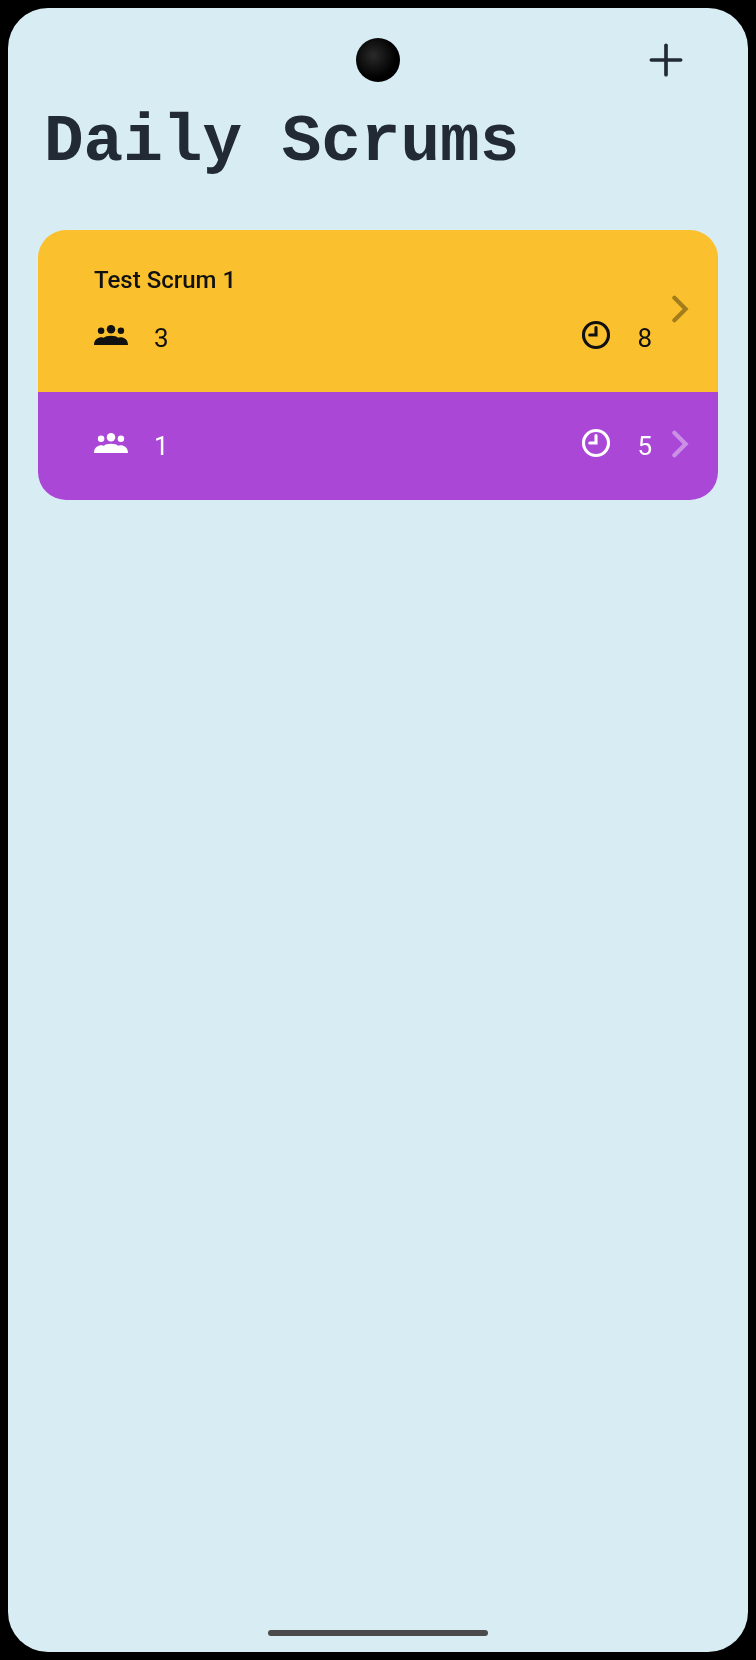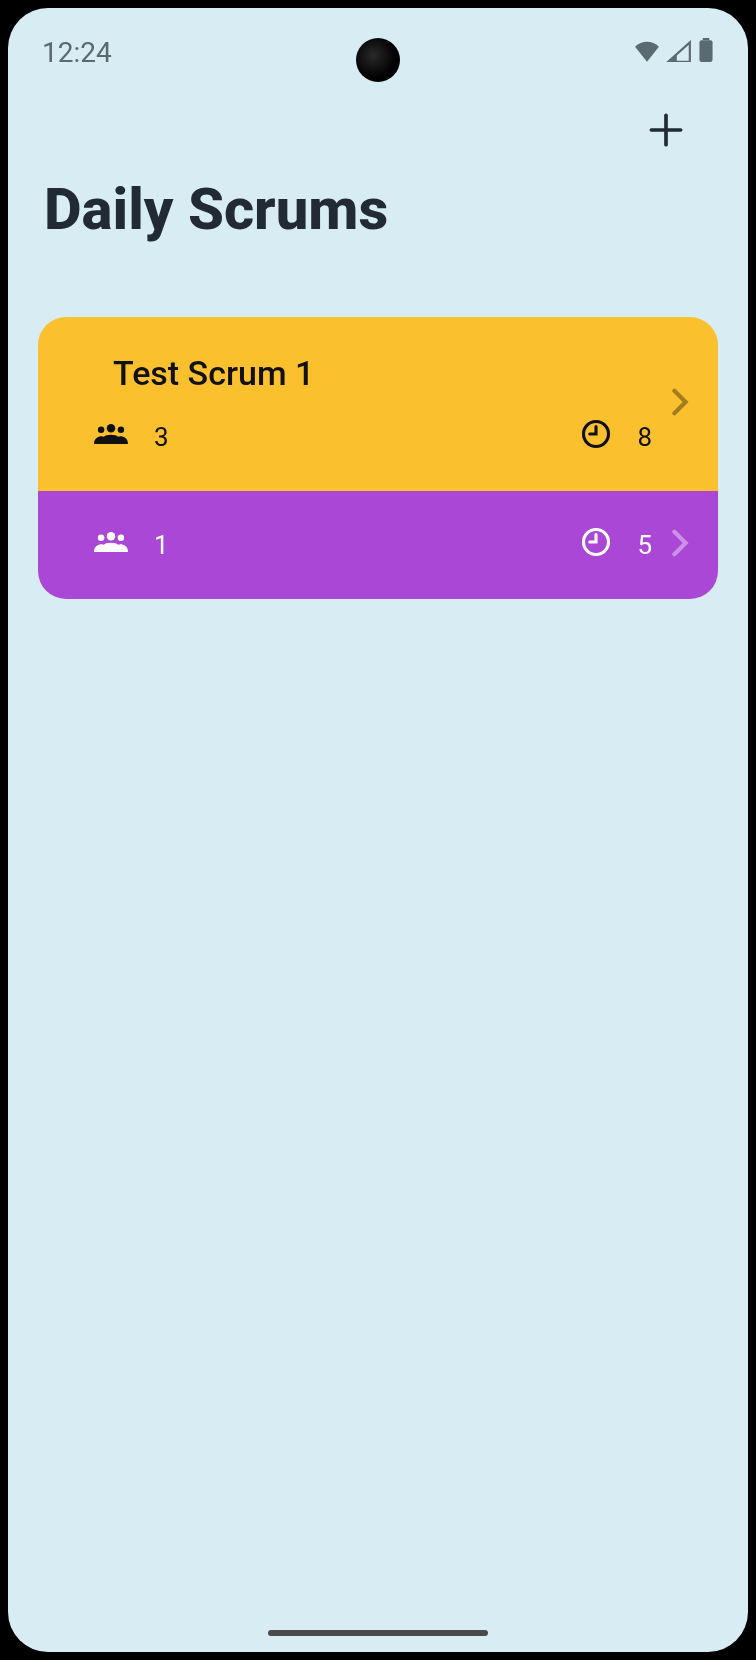--- a/index.html
+++ b/index.html
@@ -51,46 +51,46 @@
       padding: 30px 60px 10px 36px;
     }
     .add-btn {
       border: none;
       background: transparent;
       cursor: pointer;
       color: #212a35;
       padding: 0;
     }
     .page-title {
-      font-size: 58px;
+      font-size: 66px;
       font-weight: 800;
       color: #212a35;
       padding: 0 36px;
       margin-top: 10px;
-      margin-bottom: 74px;
+      margin-bottom: 50px;
+      font-family: Liberation Mono, monospace;
     }
     .scrum-list {
       margin: 0 30px;
       border-radius: 28px;
       overflow: hidden;
     }
     .scrum-card {
       display: flex;
       align-items: center;
       padding: 36px 28px 36px 56px;
       cursor: pointer;
     }
     .scrum-card.yellow { background: #fbc02d; color: #111; }
     .scrum-card.purple { background: #ab47d6; color: #fff; }
     .card-body { flex: 1; }
     .card-title {
-      font-size: 34px;
+      font-size: 24px;
       font-weight: 500;
       margin-bottom: 26px;
-      margin-left: 19px;
     }
     .card-stats {
       display: flex;
       align-items: center;
     }
     .stat-group {
       display: flex;
       align-items: center;
       gap: 26px;
       font-size: 26px;
@@ -111,42 +111,20 @@
       background: #4a4a4a;
       border-radius: 3px;
     }
   </style>
 </head>
 <body>
 
 <div class="device-frame">
   <div class="camera-notch"></div>
 
-  <div class="status-bar">
-    <span>12:24</span>
-    <div class="status-right">
-      <span>
-        <svg width="26" height="22" viewBox="0 0 24 20">
-            <path d="M12 20 L1 6 C7 0 17 0 23 6 Z" fill="#5a6a70"></path>
-          </svg>
-      </span>
-      <span>
-        <svg width="26" height="22" viewBox="0 0 24 20">
-            <path d="M2 20 L22 20 L22 2 Z" fill="none" stroke="#5a6a70" stroke-width="2"></path>
-            <path d="M2 20 L10 20 L10 12 Z" fill="#5a6a70"></path>
-          </svg>
-      </span>
-      <span>
-        <svg width="16" height="24" viewBox="0 0 14 22">
-            <rect x="4" y="0" width="6" height="2" fill="#5a6a70"></rect>
-            <rect x="1" y="2" width="12" height="20" rx="2" fill="#5a6a70"></rect>
-          </svg>
-      </span>
-    </div>
-  </div>
 
   <div class="toolbar">
     <button class="add-btn">
       <span>
         <svg width="44" height="44" viewBox="0 0 24 24" stroke="currentColor" stroke-width="2" fill="none" stroke-linecap="round">
             <line x1="12" y1="4" x2="12" y2="20"></line>
             <line x1="4" y1="12" x2="20" y2="12"></line>
           </svg>
       </span>
     </button>

